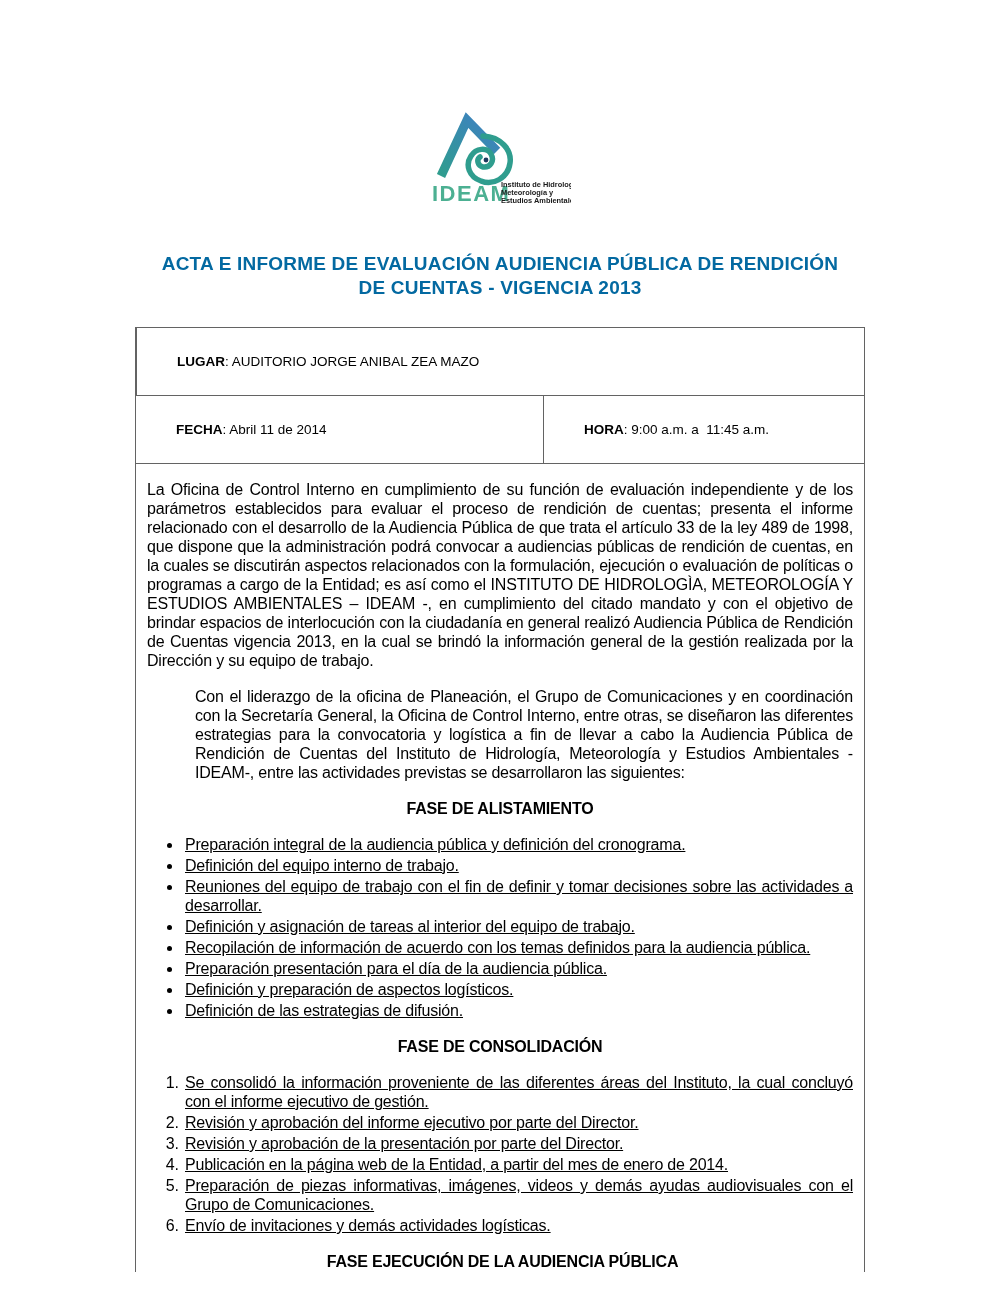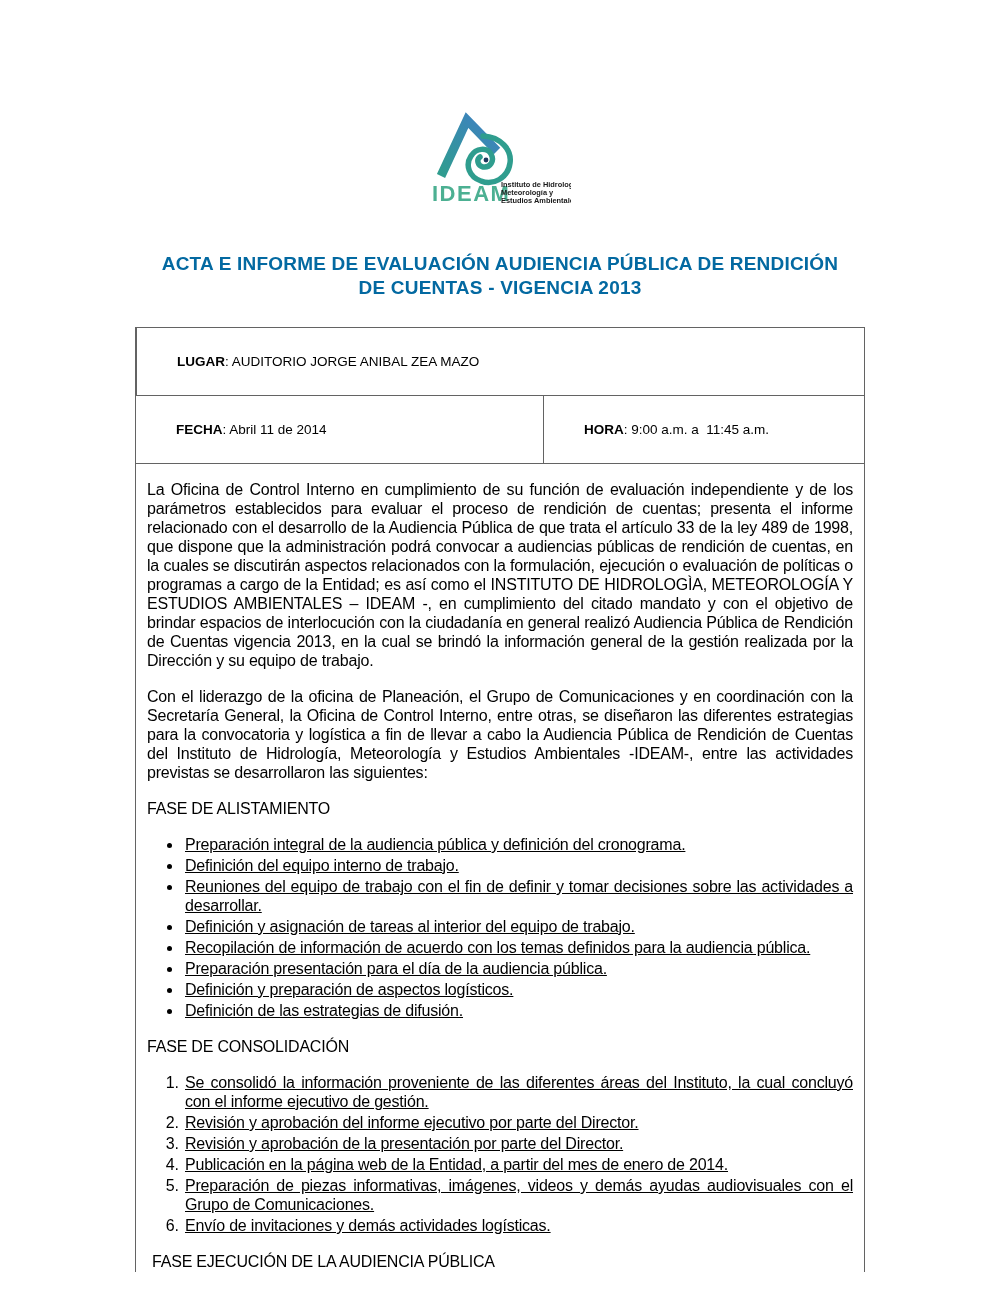--- a/index.html
+++ b/index.html
@@ -21,22 +21,22 @@
   .cell{padding:8px 10px;font-size:13.5px;line-height:17px;white-space:pre-wrap;}
   .cell.right{border-left:1px solid #636363;}
   .lbl{font-weight:bold;}
   .body-cell{
     border-top:1px solid #636363;
     padding:16px 11px 8px 11px;
     font-size:16px;line-height:19px;letter-spacing:-0.2px;
     text-align:justify;
   }
   .body-cell p{margin:0;}
-  .body-cell p + p{margin-top:17px;}
-  .sec-h{font-weight:normal;margin:17px 0;text-align:left;}
+  .body-cell p + p{margin-top:17px;margin-left:48px;}
+  .sec-h{font-weight:bold;margin:17px 0;text-align:center;}
   .sec-h.indent{padding-left:5px;}
   .body-cell ul,.body-cell ol{margin:17px 0 0 0;padding:0 0 0 36px;text-decoration:underline;}
   .body-cell ul{list-style:disc outside;}
   .body-cell ol{list-style:decimal outside;}
   .body-cell li{margin-bottom:2px;padding-left:2px;}
   svg text{font-family:"Liberation Sans",sans-serif;}
 </style>
 </head>
 <body>
 

